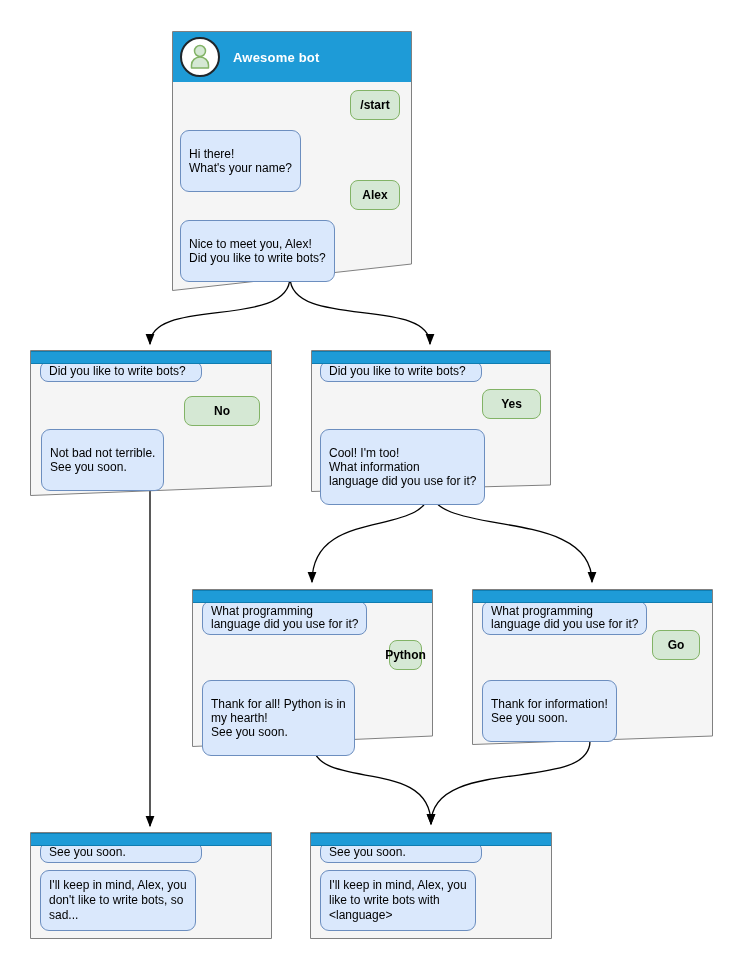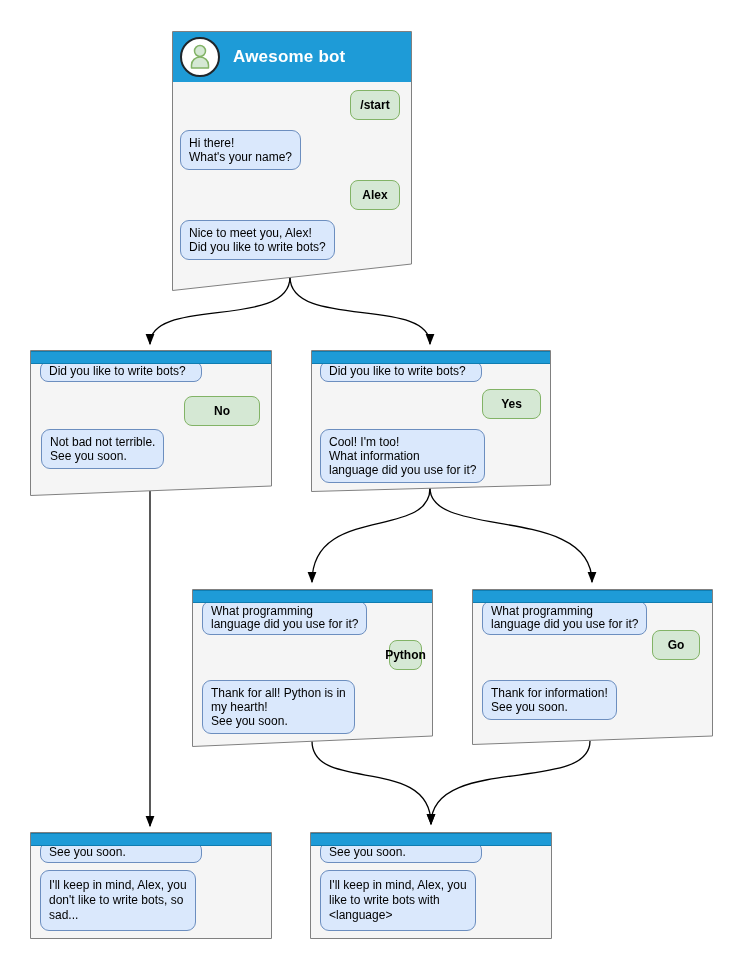--- a/index.html
+++ b/index.html
@@ -28,32 +28,32 @@
     background:var(--header-blue,#1e9bd7);
     display:flex;align-items:center;gap:13px;padding-left:7px;
     box-sizing:border-box;z-index:3;
   }
   .avatar{
     width:40px;height:40px;border-radius:50%;
     background:#ffffff;border:2px solid #20262b;box-sizing:border-box;
     display:flex;align-items:center;justify-content:center;flex:0 0 auto;
   }
   .bot-title{
-    color:#ffffff;font-size:17px;font-weight:bold;letter-spacing:.2px;
+    color:#ffffff;font-size:13px;font-weight:bold;letter-spacing:.2px;
   }
 
   .bubble{
     position:absolute;z-index:2;box-sizing:border-box;
     font-size:12px;line-height:14px;color:#000;
     white-space:pre;border-radius:9px;
   }
   .bubble.bot{
     background:var(--bot-bubble-fill,#dae8fc);
     border:1px solid var(--bot-bubble-border,#6c8ebf);
-    padding:5px 8px;
+    padding:16px 8px;
   }
   .bubble.echo{
     padding:3px 8px;line-height:13px;min-width:162px;border-radius:8px;
   }
   .bubble.user{
     background:var(--user-bubble-fill,#d5e8d4);
     border:1px solid var(--user-bubble-border,#82b366);
     height:30px;display:flex;align-items:center;justify-content:center;
     text-align:center;border-radius:8px;padding:0 4px;font-weight:bold;
   }

